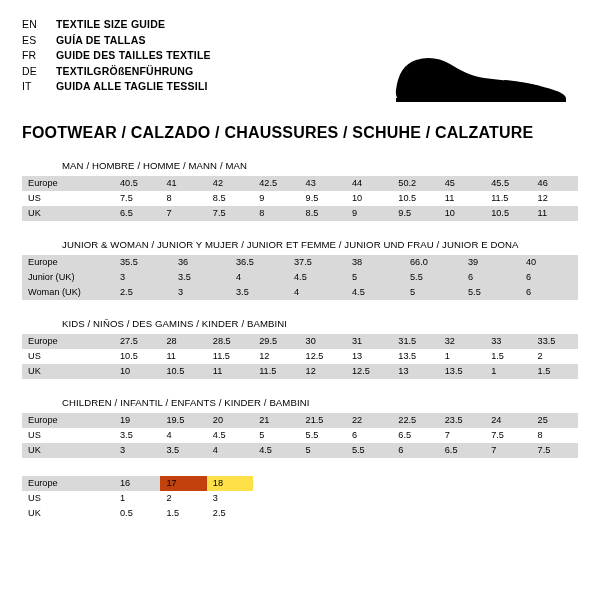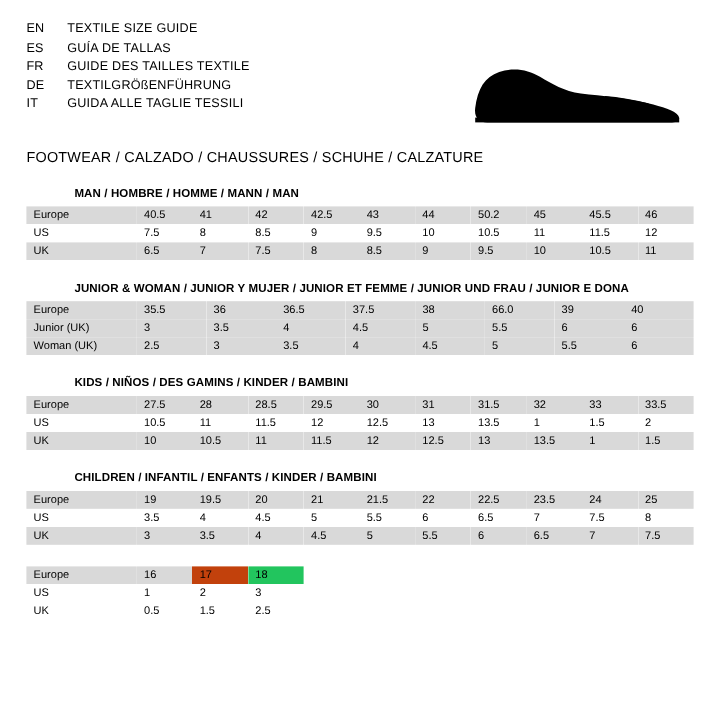--- a/index.html
+++ b/index.html
@@ -35,42 +35,42 @@
     padding: 0 0 2.5px 0;
     vertical-align: top;
     line-height: 13px;
     white-space: nowrap;
   }
   .lang-code {
     width: 34px;
     font-weight: normal;
   }
   .lang-title {
-    font-weight: normal;
+    font-weight: bold;
   }
   .shoe-art {
     position: absolute;
     right: 8px;
     top: 20px;
     width: 180px;
     height: 70px;
   }
   .section-title {
-    font-size: 12px;
-    font-weight: normal;
+    font-size: 16px;
+    font-weight: bold;
     letter-spacing: 0.2px;
     margin-top: 14px;
   }
   
   .block {
     margin-top: 18px;
   }
   .block-title {
     font-size: 9.6px;
-    font-weight: bold;
+    font-weight: normal;
     letter-spacing: 0.1px;
     margin-bottom: 5px;
     padding-left: 40px;
   }
   table.sizes {
     border-collapse: collapse;
     font-size: 9.2px;
     width: 100%;
     table-layout: fixed;
   }
@@ -319,21 +319,21 @@
     </table>
   </div>
 
   <div class="block babies">
     <table class="sizes">
       <tbody>
         <tr>
           <td class="rowlabel" style="background:#d9d9d9">Europe</td>
           <td style="background:#d9d9d9">16</td>
           <td style="background:#c2410c">17</td>
-          <td style="background:#22c55e">18</td>
+          <td style="background:#fde047">18</td>
           <td></td>
           <td></td>
           <td></td>
           <td></td>
           <td></td>
           <td></td>
           <td></td>
         </tr>
         <tr class="plain">
           <td class="rowlabel">US</td>

